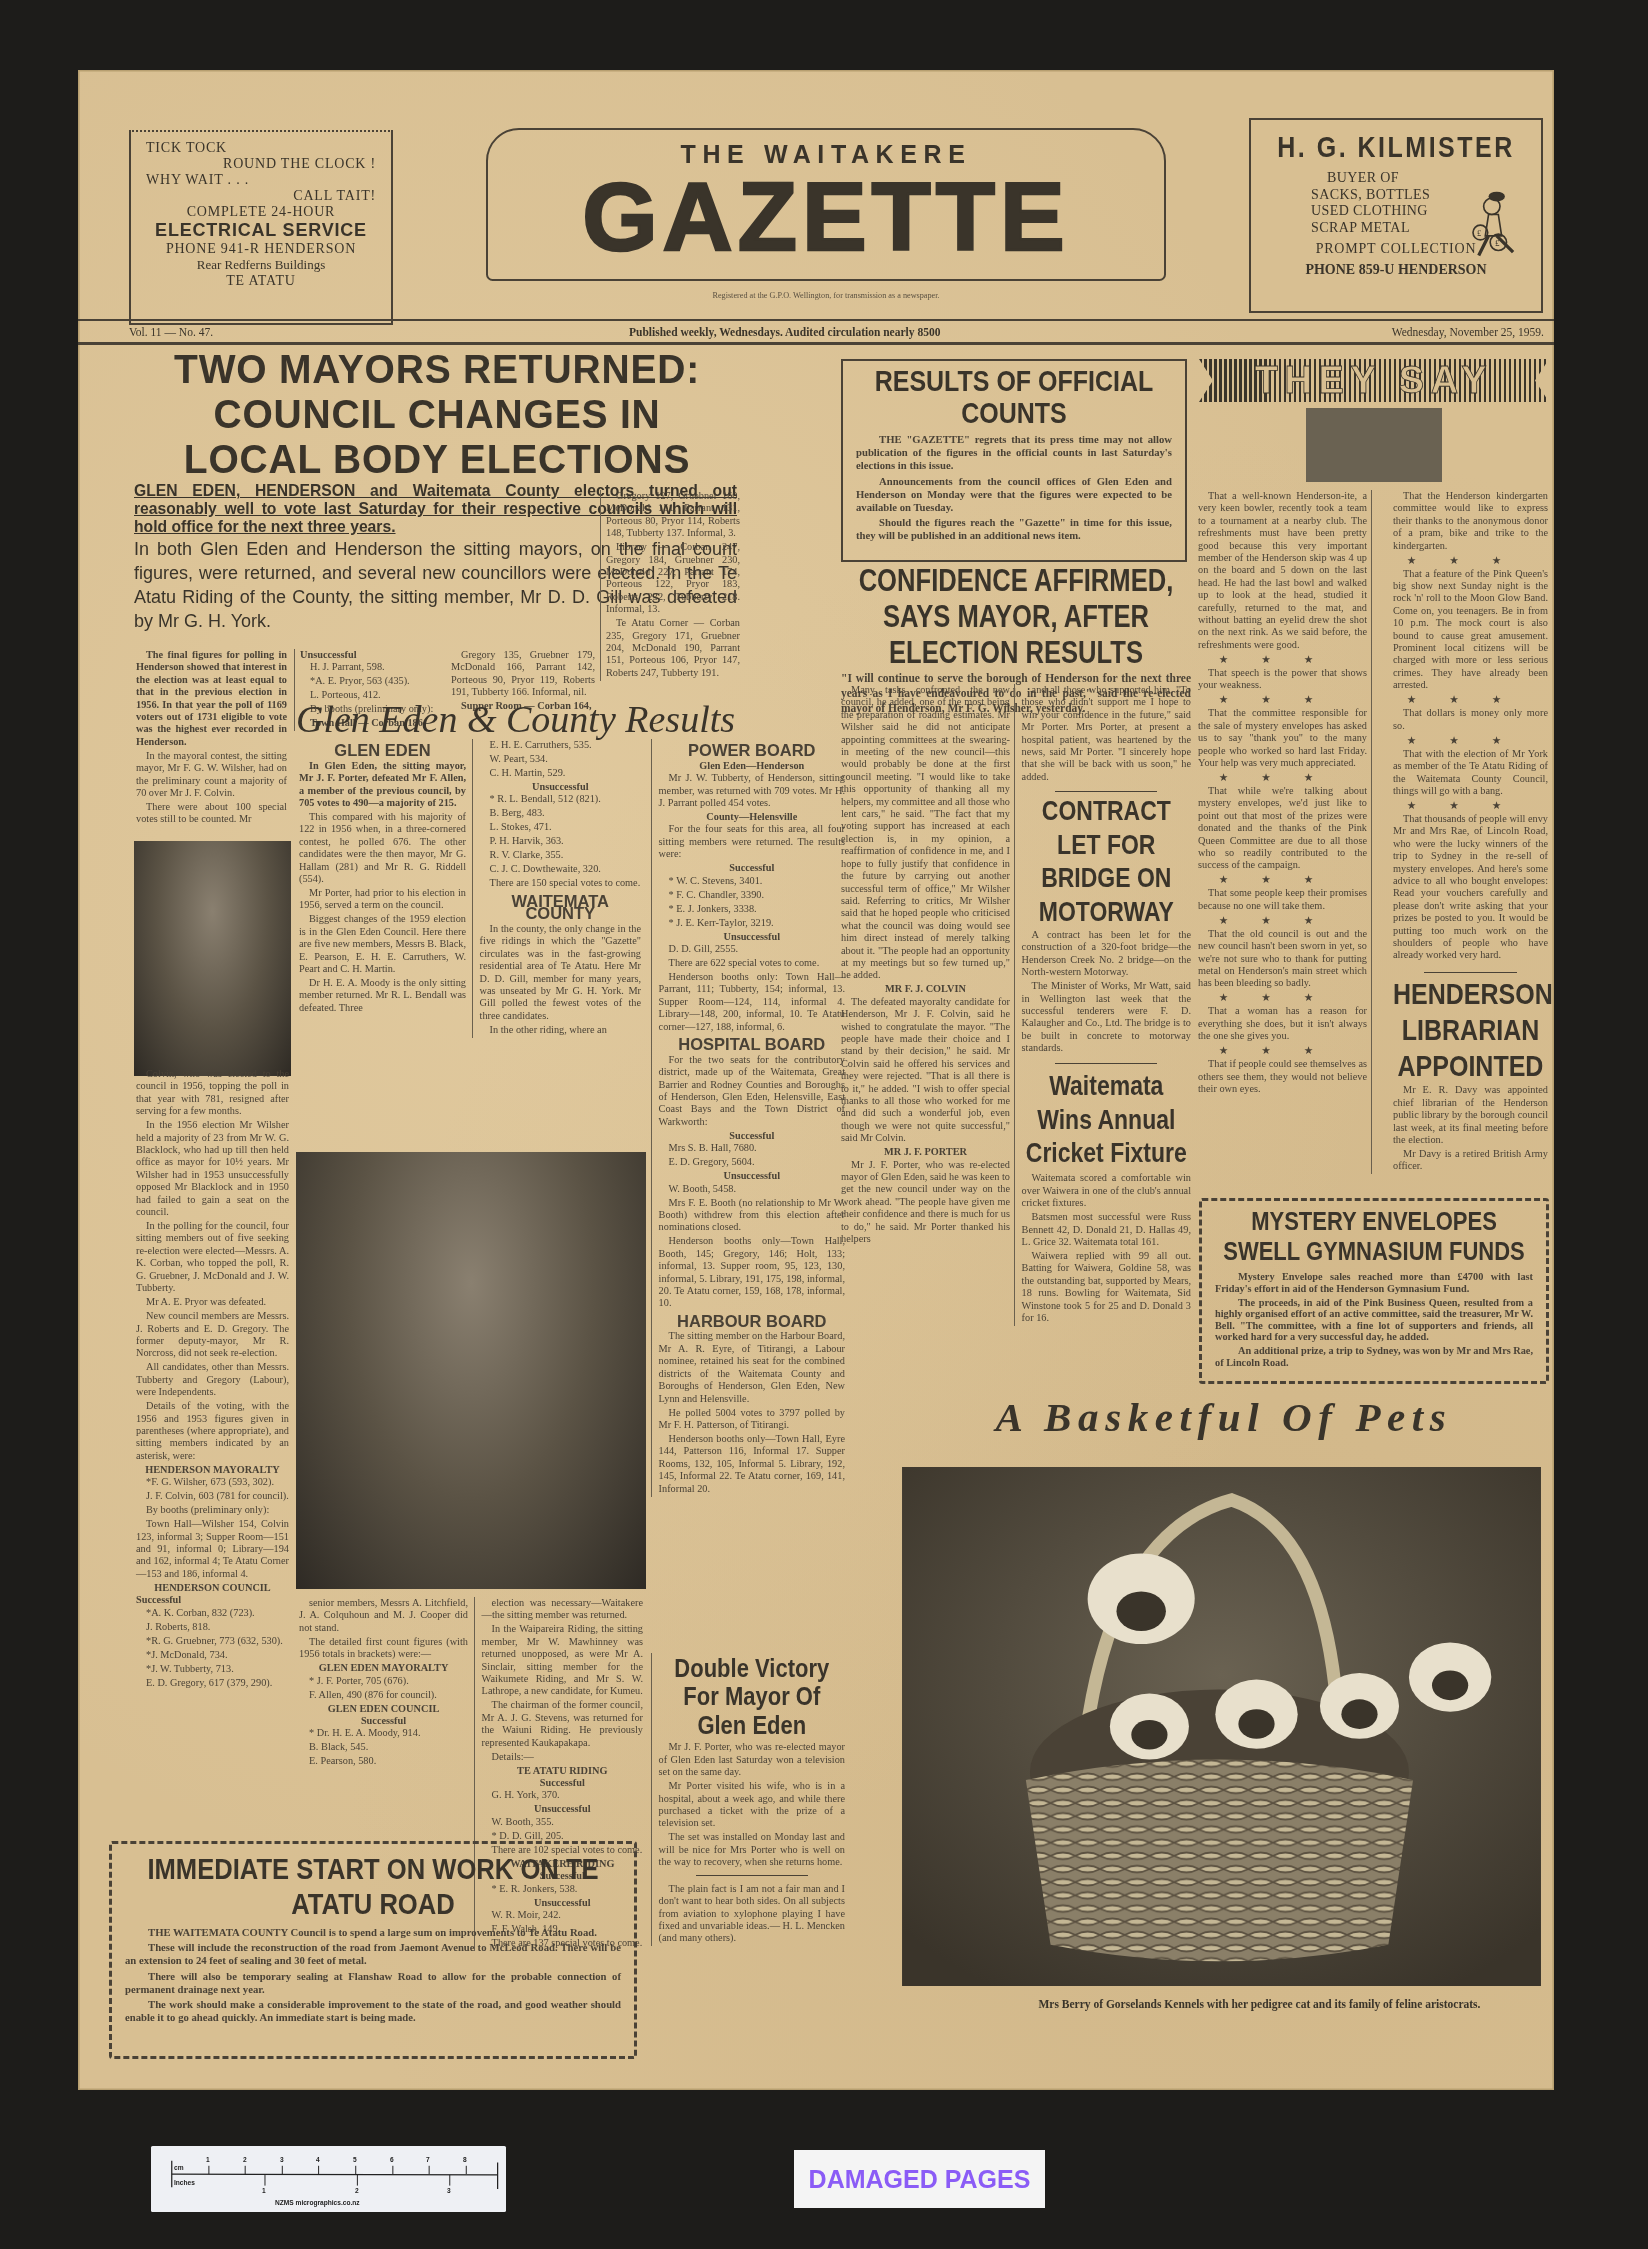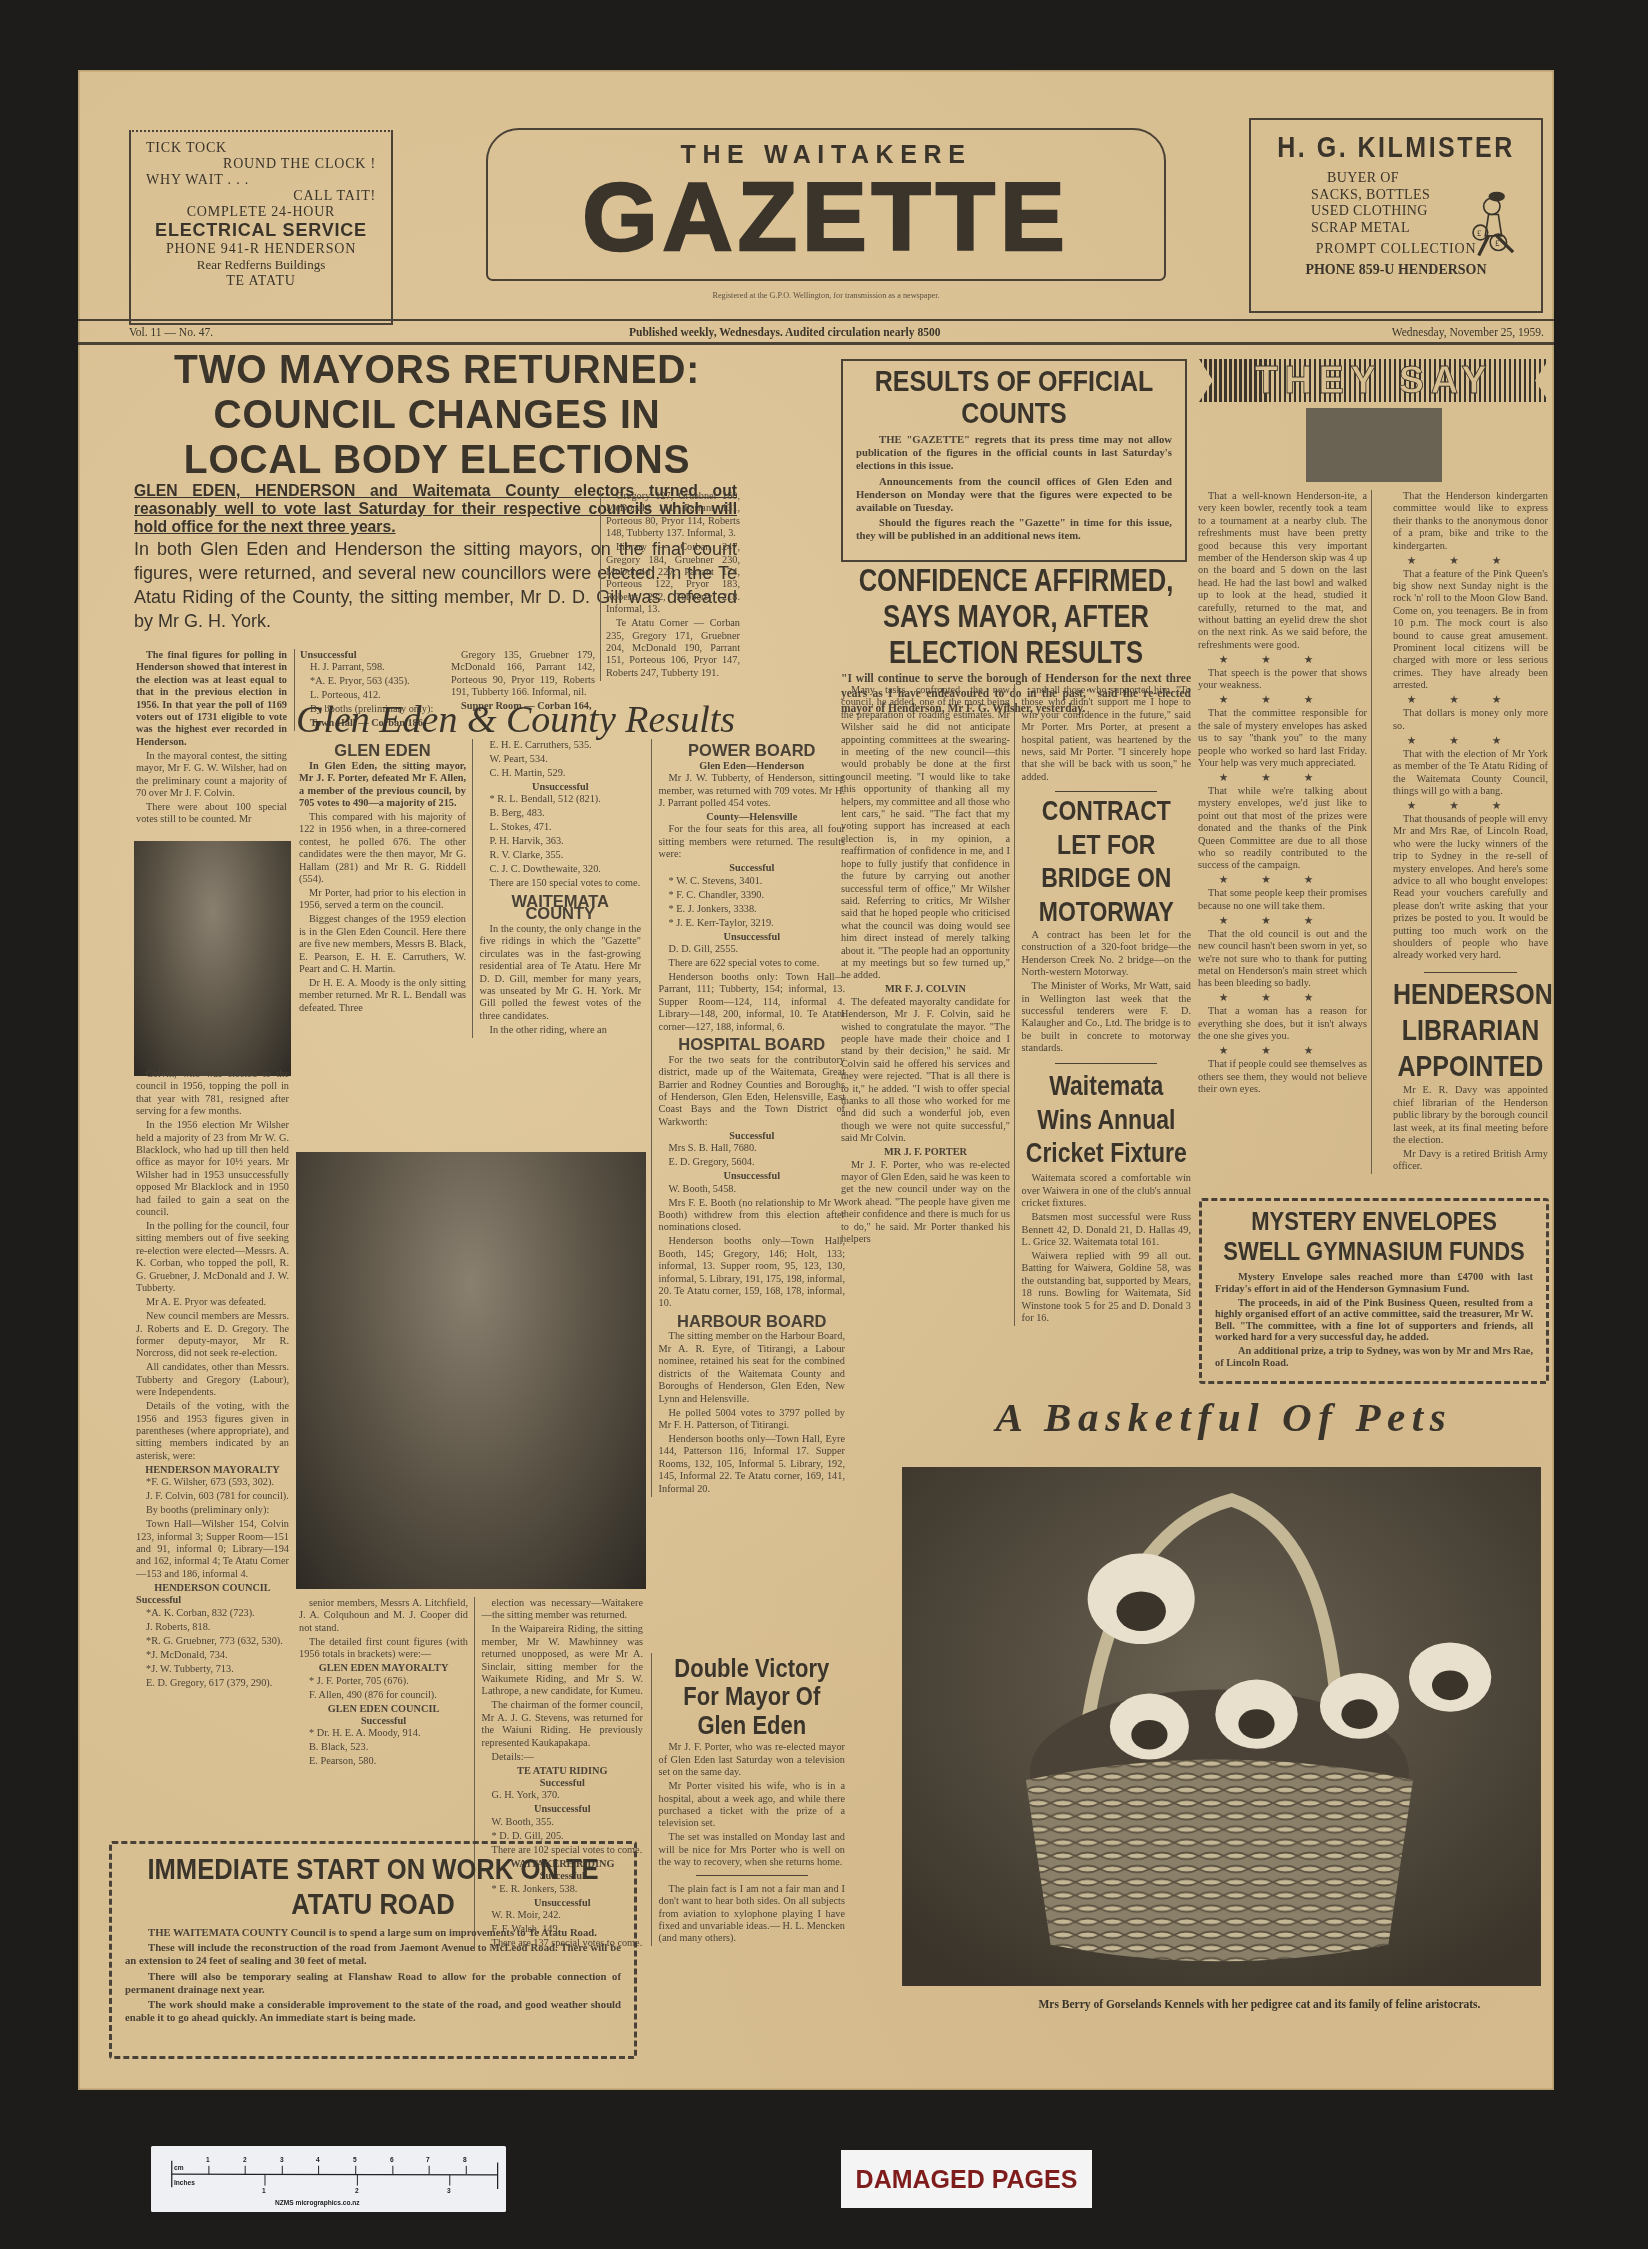--- a/index.html
+++ b/index.html
@@ -72,21 +72,21 @@
   .head-cond { font-family: "Liberation Sans", sans-serif; font-weight: bold; text-align: center; color: #3a342a; transform: scaleY(1.2); }
 
   .stars { text-align: center; letter-spacing: 33px; font-size: 10.7px; margin: 1.6px 0; text-indent: 0 !important; }
 
   .basket-title { position: absolute; left: 816px; top: 1323px; width: 660px; text-align: center; font-family: "Liberation Serif", serif; font-style: italic; font-weight: bold; font-size: 41px; letter-spacing: 6.6px; }
   .cats { position: absolute; left: 824px; top: 1397px; width: 639px; height: 519px; background: #4e4739; overflow: hidden; }
   .caption { position: absolute; left: 862px; top: 1928px; width: 639px; text-align: center; font-size: 11.5px; font-weight: bold; }
 
   .ruler { position: absolute; left: 151px; top: 2146px; width: 355px; height: 66px; background: #eef0f4; border-radius: 1.6px; }
   .ruler .lbl { position: absolute; font-family: "Liberation Sans", sans-serif; font-weight: bold; font-size: 6.6px; color: #222; }
-  .damaged { position: absolute; left: 841px; top: 2150px; width: 251px; height: 58px; background: #f4f4f4; display: flex; align-items: center; justify-content: center; font-family: "Liberation Sans", sans-serif; font-weight: bold; font-size: 25px; color: #7f1d1d; }
+  .damaged { position: absolute; left: 794px; top: 2150px; width: 251px; height: 58px; background: #f4f4f4; display: flex; align-items: center; justify-content: center; font-family: "Liberation Sans", sans-serif; font-weight: bold; font-size: 25px; color: #8b5cf6; }
 </style>
 </head>
 <body>
 
 <div class="page">
 
   <div class="ad-box ad-left">
     <div class="l1">TICK TOCK</div>
     <div class="l2">ROUND THE CLOCK !</div>
     <div class="l1">WHY WAIT . . .</div>
@@ -222,21 +222,21 @@
 
   <div class="col" style="left:221px;top:1527px;width:169px">
     <p>senior members, Messrs A. Litchfield, J. A. Colquhoun and M. J. Cooper did not stand.</p>
     <p>The detailed first count figures (with 1956 totals in brackets) were:—</p>
     <div class="c">GLEN EDEN MAYORALTY</div>
     <p>* J. F. Porter, 705 (676).</p>
     <p>F. Allen, 490 (876 for council).</p>
     <div class="c">GLEN EDEN COUNCIL</div>
     <div class="c">Successful</div>
     <p>* Dr. H. E. A. Moody, 914.</p>
-    <p>B. Black, 523.</p>
+    <p>B. Black, 545.</p>
     <p>E. Pearson, 580.</p>
   </div>
   <div class="col col-r" style="left:396px;top:1527px;width:169px;padding-left:6.6px">
     <p>election was necessary—Waitakere—the sitting member was returned.</p>
     <p>In the Waipareira Riding, the sitting member, Mr W. Mawhinney was returned unopposed, as were Mr A. Sinclair, sitting member for the Waikumete Riding, and Mr S. W. Lathrope, a new candidate, for Kumeu.</p>
     <p>The chairman of the former council, Mr A. J. G. Stevens, was returned for the Waiuni Riding. He previously represented Kaukapakapa.</p>
     <p>Details:—</p>
     <div class="c">TE ATATU RIDING</div>
     <div class="c">Successful</div>
     <p>G. H. York, 370.</p>

